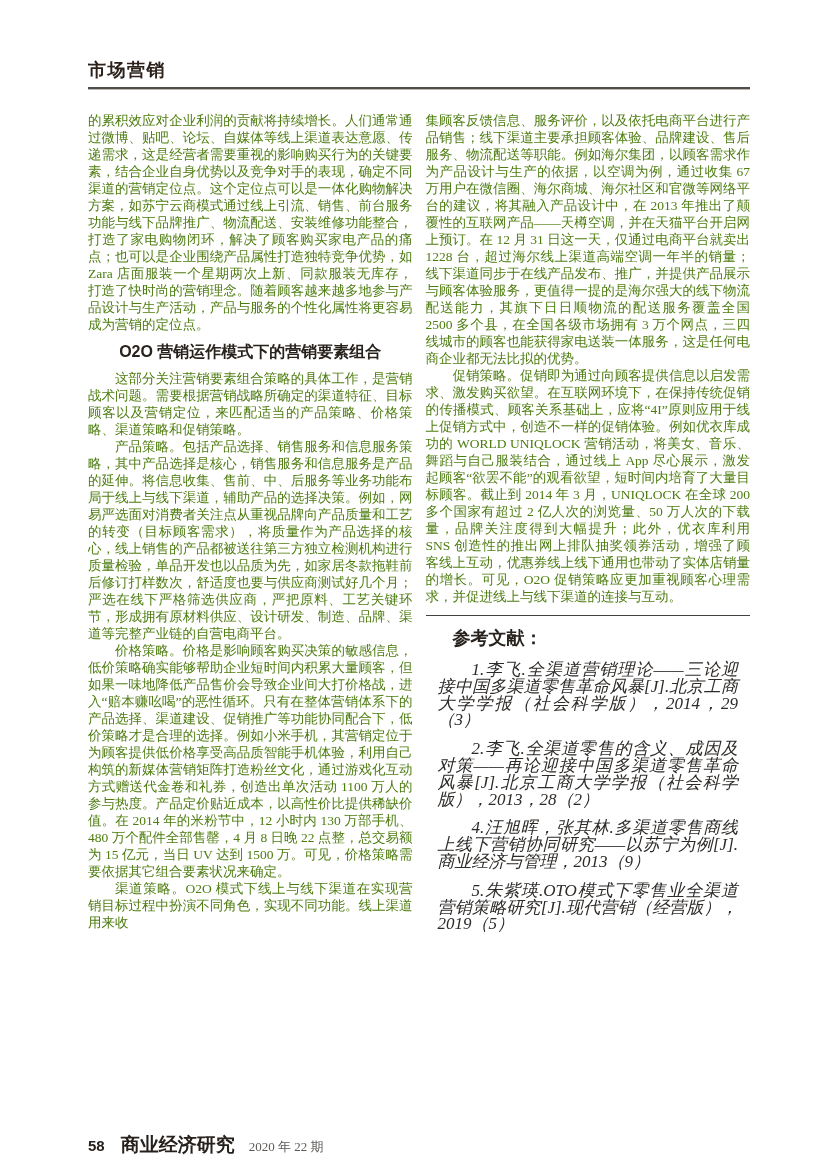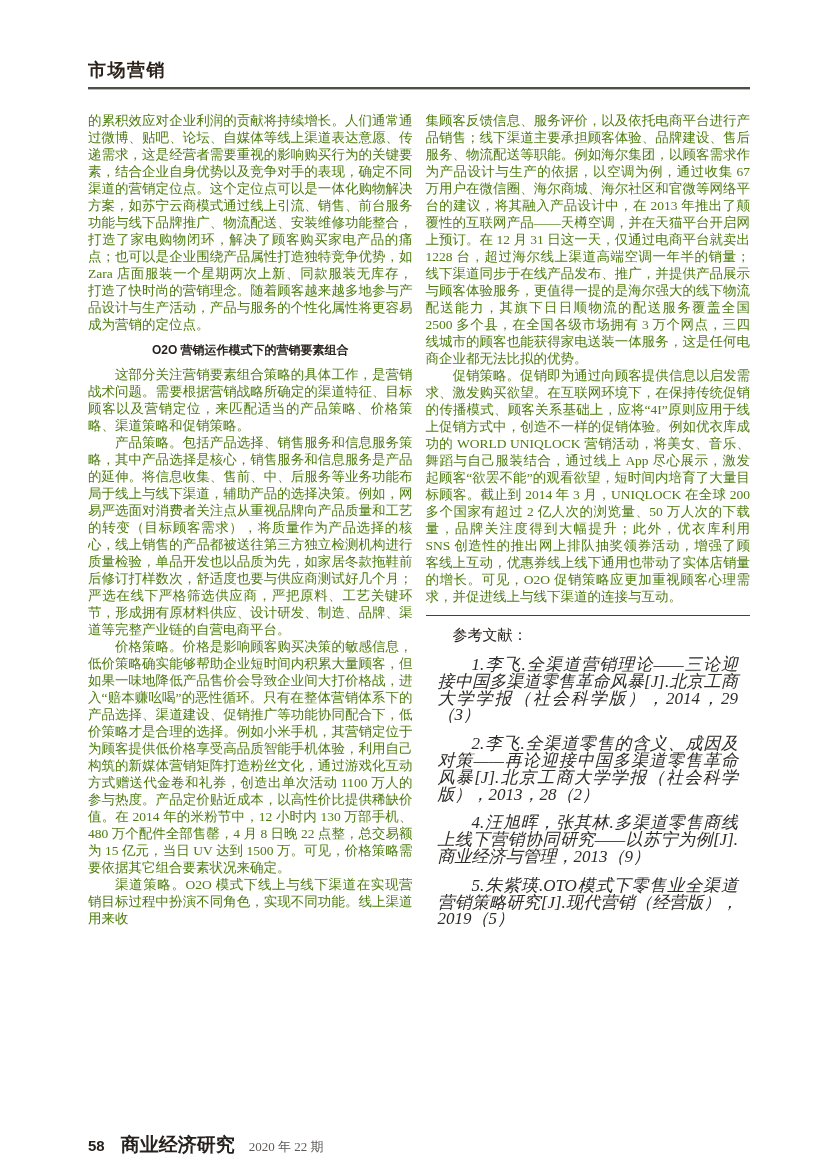--- a/index.html
+++ b/index.html
@@ -25,27 +25,27 @@
   }
   .col{width:325px;}
   p.body{
     margin:0;font-size:13.5px;line-height:17px;
     text-align:justify;text-indent:2em;color:#4d7c0f;
   }
   p.body.cont{text-indent:0;}
   h2.sec-heading{
     margin:9px 0 7px 0;
     font-family:"Liberation Sans","DejaVu Sans",sans-serif;
-    font-weight:bold;font-size:12px;text-align:center;color:#28221d;
+    font-weight:bold;font-size:16px;text-align:center;color:#28221d;
   }
   
   .rule-single{height:0;border-top:1.5px solid #45413d;margin-top:10px;}
   .refs-title,.bio-title{
     font-family:"Liberation Sans","DejaVu Sans",sans-serif;
-    font-weight:normal;font-size:15px;color:#28221d;
+    font-weight:bold;font-size:18px;color:#28221d;
     padding-left:27px;margin:10px 0 5px 0;
   }
   p.ref{
     margin:12px;font-style:italic;font-size:17px;line-height:16.8px;
     text-align:justify;text-indent:2em;color:#2d2a27;
   }
   .rule-double{height:9px;border-top:1px solid #45413d;border-bottom:1.5px solid #45413d;margin-top:13px;}
   p.bio-text{
     margin:0;font-style:italic;font-size:11.8px;line-height:17.2px;
     text-align:justify;text-indent:2em;color:#2d2a27;

